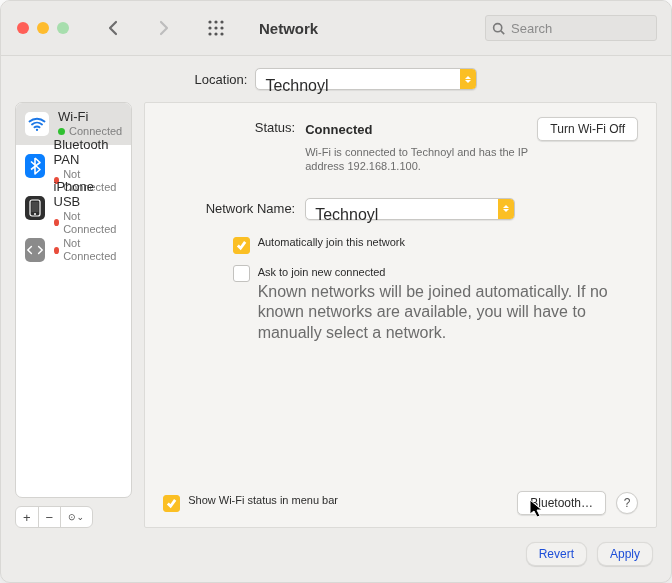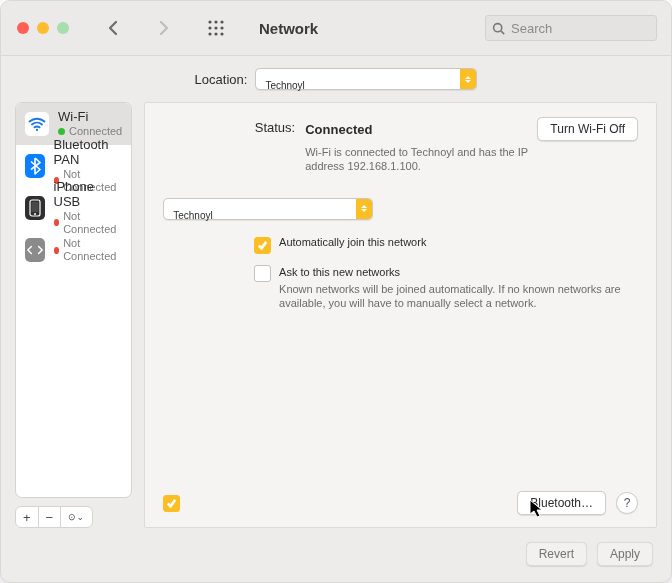--- a/index.html
+++ b/index.html
@@ -80,21 +80,21 @@
     display:flex; align-items:center; justify-content:space-between;
     height:22px;
     border:1px solid #c9c8c5;
     background:#fff;
     border-radius:5px;
     padding:0 0 0 9px;
     box-sizing:border-box;
     position:relative;
     box-shadow: 0 0.5px 1px rgba(0,0,0,.07);
   }
-  .mac-select .val{font-size:10px;margin-top:13px;}
+  .mac-select .val{font-size:16px;margin-top:13px;}
   .mac-select .stepper{
     width:16px; height:100%;
     background:var(--select-fill);
     border-top-right-radius:4px;border-bottom-right-radius:4px;
     display:flex; flex-direction:column; justify-content:center; align-items:center;
     gap:1px;
   }
   .mac-select .stepper::before,
   .mac-select .stepper::after{
     content:""; width:0;height:0; border-left:3px solid transparent; border-right:3px solid transparent;
@@ -177,38 +177,38 @@
   .status-line { display:flex; align-items:center; gap:10px; }
   .status-line .st-word{ font-weight:700; font-size:13px;}
   .mac-btn{
     height:22px; padding:0 12px;
     border:1px solid #cfcecb; border-radius:5px;
     background:#fff; font-size:12px;
     box-shadow: 0 0.5px 1px rgba(0,0,0,.1);
     display:inline-flex;align-items:center;justify-content:center;
     white-space:nowrap;
   }
-  .mac-btn[disabled]{ color:#737373; border-color:#dcdbd8; background:#f2f1ef;}
+  .mac-btn[disabled]{ color:#1d4ed8; border-color:#dcdbd8; background:#f2f1ef;border-radius:9px;}
   .substatus{ font-size:11px; color:#6c6c6c; margin-top:4px; max-width:260px;line-height:1.3;}
 
   .net-name .mac-select{ width:210px; }
 
   .chk-row{ display:flex; align-items:flex-start; gap:8px; margin-bottom:10px;}
   .chk{
     width:15px;height:15px;border-radius:3px;
     border:1px solid #c3c2bf;
     background:#fff;
     display:flex;align-items:center;justify-content:center;
     flex:none;
     margin-top:1px;
   }
   .chk.on{ background:var(--select-fill); border-color:var(--select-fill);}
   .chk.on svg{width:11px;height:11px; stroke:#fff; stroke-width:3; fill:none;}
   .chk-label{font-size:11px;}
-  .chk-help{font-size:11px;color:#6c6c6c; margin-top:3px; line-height:1.3;}
+  .chk-help{font-size:16px;color:#6c6c6c; margin-top:3px; line-height:1.3;}
 
   .spacer{flex:1 1 auto;}
 
   .panel-footer{
     display:flex; align-items:center; gap:10px;
   }
   .panel-footer .chk-row{margin:0;}
   .help-circle{
     width:20px;height:20px;border-radius:50%;
     border:1px solid #cfcecb;
@@ -374,20 +374,21 @@
           <div class="status-line">
             <span class="st-word">Connected</span>
             <span style="flex:1"></span>
             <span class="mac-btn">Turn Wi-Fi Off</span>
           </div>
           <div class="substatus">Wi-Fi is connected to Technoyl and has the IP address 192.168.1.100.</div>
         </div>
       </div>
 
       <div class="row net-name" style="margin-top:18px;margin-bottom:16px">
+        <div class="rlabel">Network Name:</div>
         <div class="rcontent">
           <div class="mac-select">
             <span class="val">Technoyl</span>
             <span class="stepper"></span>
           </div>
         </div>
       </div>
 
       <div class="row">
         <div class="rlabel"></div>
@@ -396,36 +397,37 @@
             <span class="chk on">
                 <svg viewBox="0 0 12 12">
                   <path d="M2 6l3 3 5-7"></path>
                 </svg>
               </span>
             <span class="chk-label">Automatically join this network</span>
           </div>
           <div class="chk-row" style="margin-bottom:4px">
             <span class="chk"></span>
             <div>
-              <span class="chk-label">Ask to this new networks</span>
+              <span class="chk-label">Ask to join new connected</span>
               <div class="chk-help">Known networks will be joined automatically. If no known networks are available, you will have to manually select a network.</div>
             </div>
           </div>
         </div>
       </div>
 
       <div class="spacer"></div>
 
       <div class="panel-footer">
         <div class="chk-row">
           <span class="chk on">
               <svg viewBox="0 0 12 12">
                 <path d="M2 6l3 3 5-7"></path>
               </svg>
             </span>
+          <span class="chk-label">Show Wi-Fi status in menu bar</span>
         </div>
         <span style="flex:1"></span>
         <span class="mac-btn">Bluetooth…</span>
         <span class="help-circle">?</span>
       </div>
 
     </div>
   </div>
 
   <div class="window-footer">

